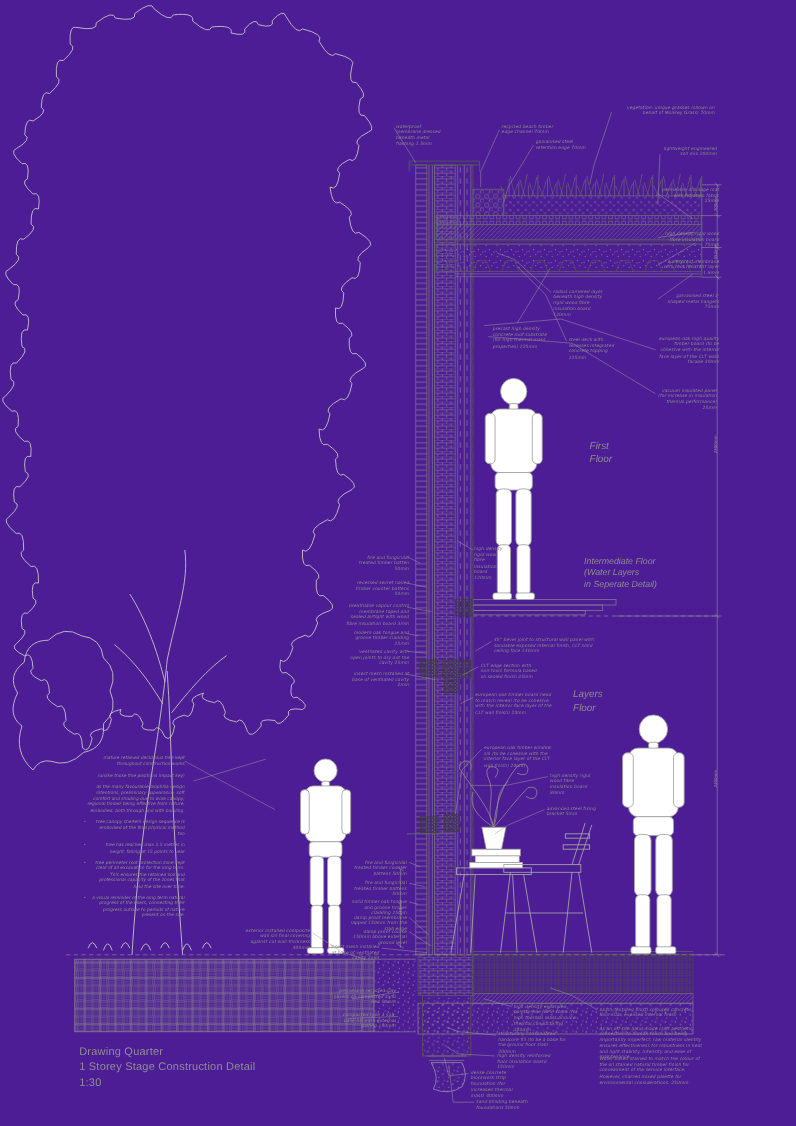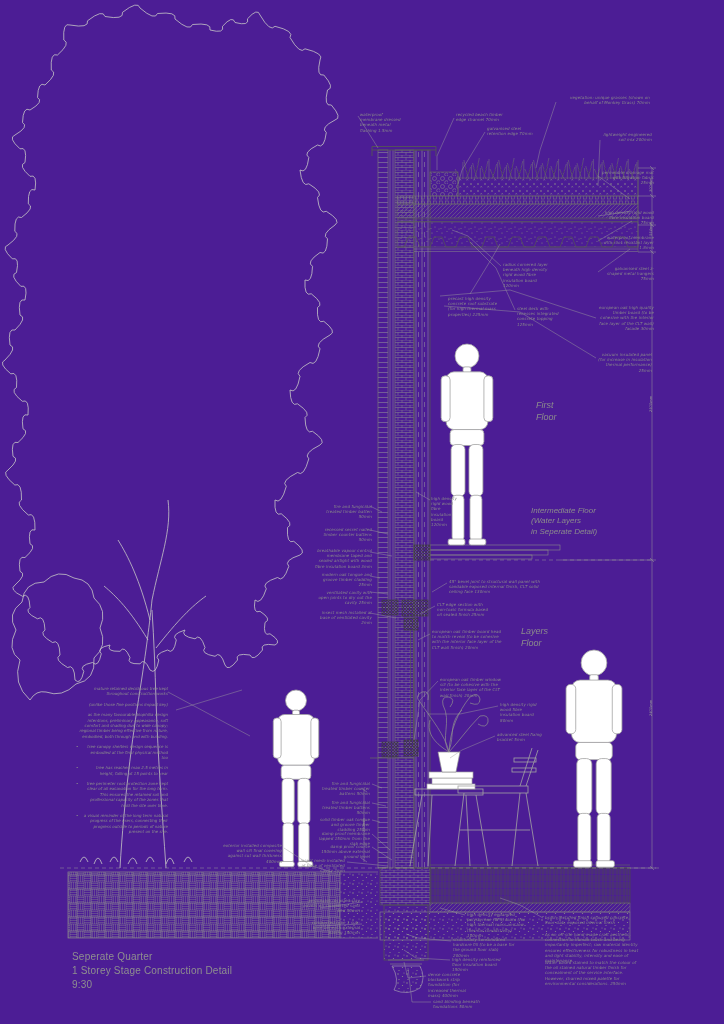--- a/index.html
+++ b/index.html
@@ -350,23 +350,23 @@
     <div>Intermediate Floor</div>
     <div>(Water Layers</div>
     <div>in Seperate Detail)</div>
   </div>
   <div class="flabel" style="left:521px;top:626px;">
     <div>Layers</div>
     <div>Floor</div>
   </div>
 
   <div id="title-block">
-    <div>Seperate Quarter</div>
+    <div>Drawing Quarter</div>
     <div>1 Storey Stage Construction Detail</div>
-    <div>9:30</div>
+    <div>1:30</div>
   </div>
 
   <div id="tree-notes">
       <div class="para">mature retained deciduous tree kept throughout construction works</div>
       <div class="para">(unlike those fine positions impact key)</div>
       <div class="para">as the many favourable biophilia design intentions, preliminary appearance, soft comfort and shading due to wide canopy; regional timber being effective from nature, embodied, both through and with building.</div>
       <div class="bullet"><span class="dot">•</span><span>tree canopy shelters design sequence is embodied at the final physical method too</span></div>
       <div class="bullet"><span class="dot">•</span><span>tree has reached max 2.5 metres in height, falling at 15 points to year</span></div>
       <div class="bullet"><span class="dot">•</span><span>tree perimeter root protection zone kept clear of all excavation for the long term. This ensures the retained soil and professional capacity of the zones that hold the site over time.</span></div>
       <div class="bullet"><span class="dot">•</span><span>a visual reminder of the long term natural progress of the users, connecting their progress outside to periods of nature present on the site.</span></div>

